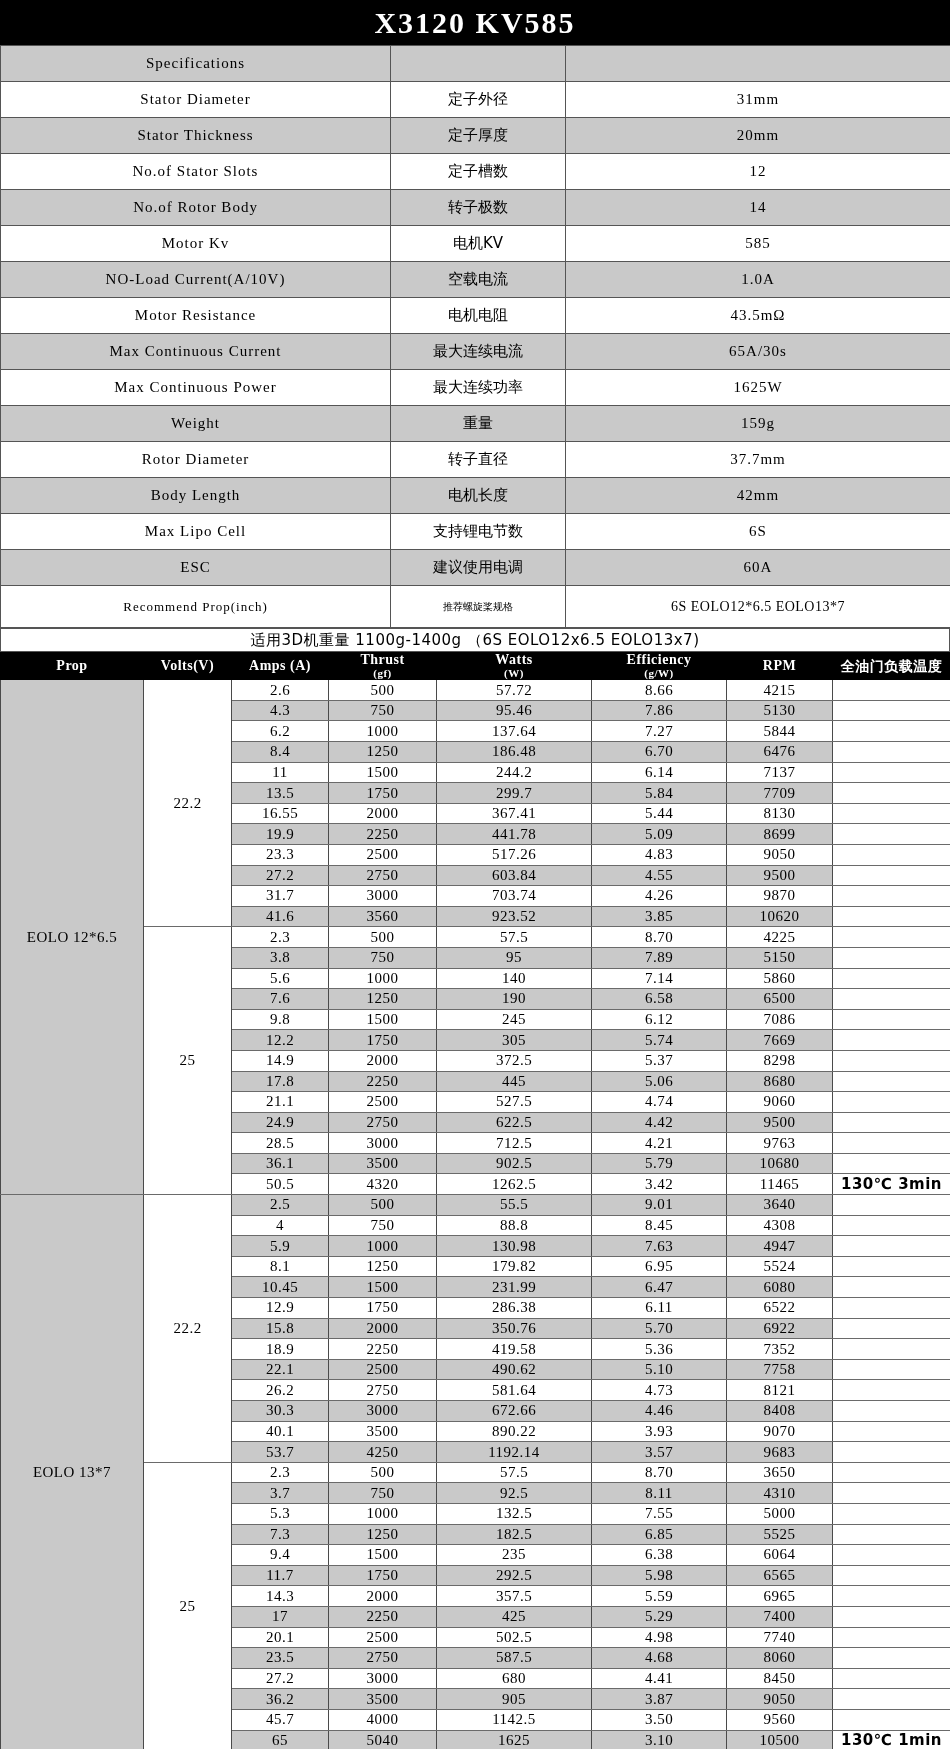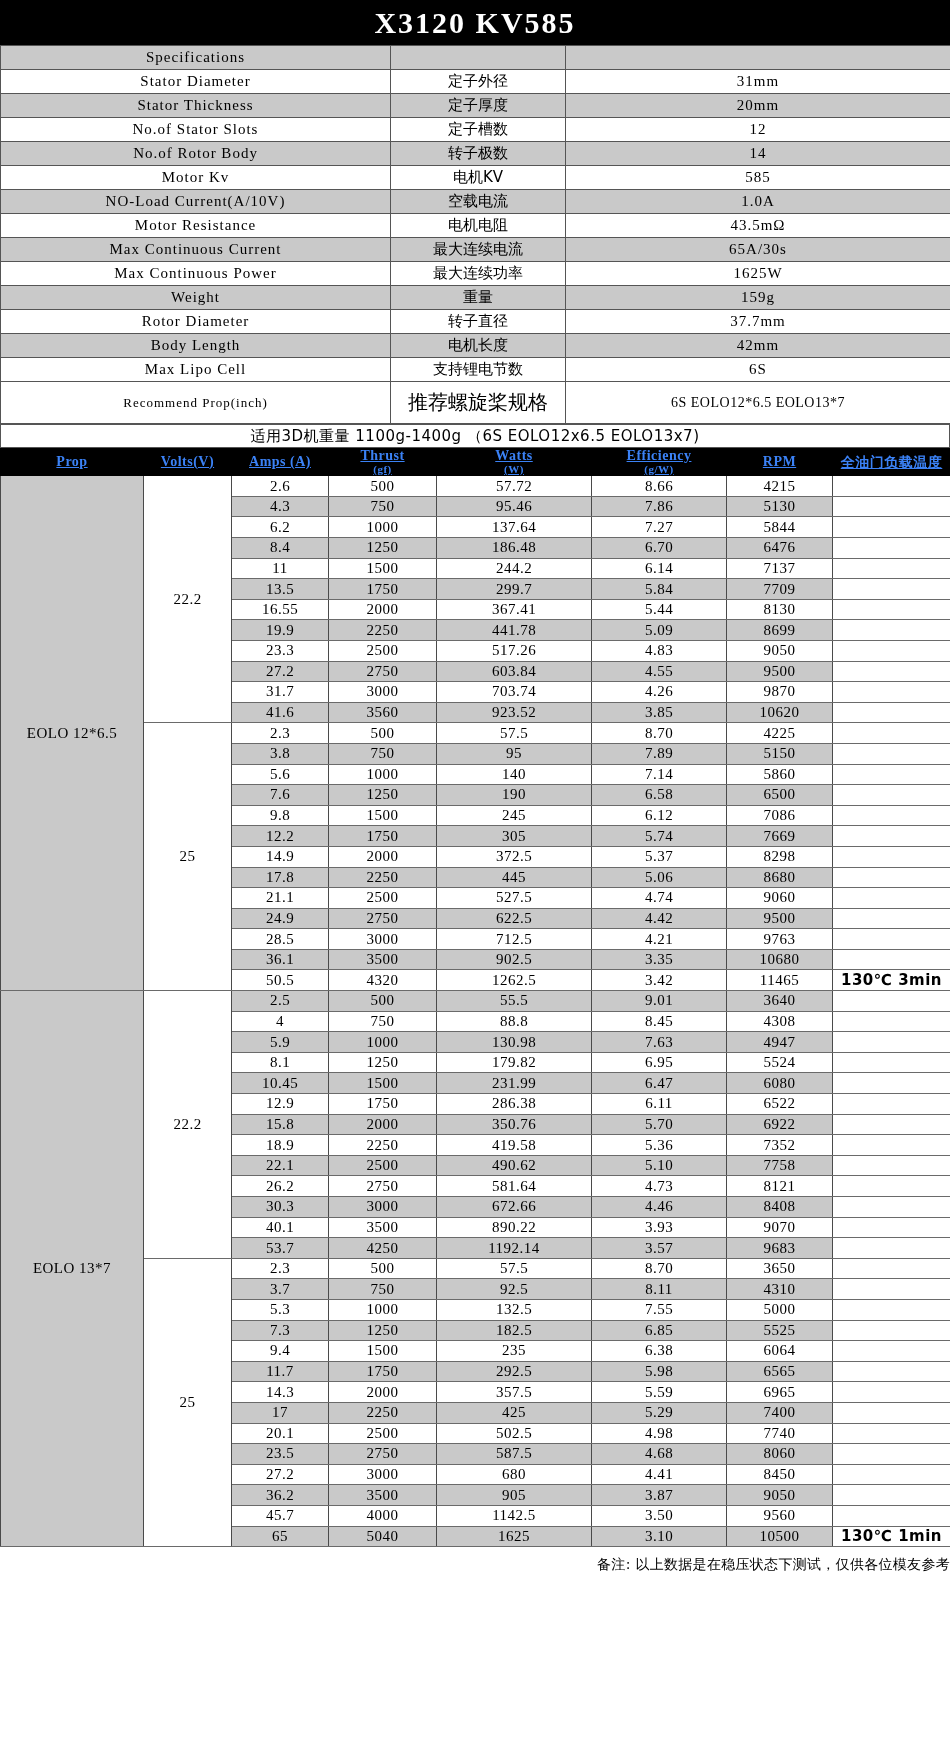--- a/index.html
+++ b/index.html
@@ -41,63 +41,62 @@
   td, th {
     border: 1px solid #555;
     padding: 0;
     text-align: center;
     vertical-align: middle;
     font-weight: normal;
   }
 
   
   .spec-table td {
-    height: 24px;
+    height: 36px;
     font-size: 15px;
     letter-spacing: 1px;
     font-family: "Liberation Serif", "DejaVu Serif", serif;
   }
   .spec-table tr.alt td { background: #c9c9c9; }
   .spec-table tr.plain td { background: #ffffff; }
   .spec-table td.c-en { width: 390px; }
   .spec-table td.c-cn {
     width: 175px;
     font-family: "DejaVu Sans", "Liberation Sans", sans-serif;
     font-size: 15px;
     letter-spacing: 0;
     margin-top: 28px;
   }
   .spec-table td.c-val { width: 385px; }
   .spec-table td.blank-cn, .spec-table td.blank-val { }
   .spec-row-tall td { height: 42px; font-size: 13px; }
-  .spec-row-tall td.c-cn { font-size: 20px; }
+  .spec-row-tall td.c-cn { font-size: 10px; }
   .spec-row-tall td.c-val { font-size: 14px; letter-spacing: 0.5px; }
 
   
   .banner-table td {
     height: 23px;
     font-size: 15px;
     letter-spacing: 0.5px;
     font-family: "DejaVu Sans", "Liberation Sans", sans-serif;
   }
   .banner-table tr.grey td { background: #c9c9c9; }
   .banner-table tr.white td { background: #ffffff; }
 
   
   .data-table { width: 950px; }
   .data-table thead th {
     background: #000;
-    color: #3b82f6;
+    color: #ffffff;
     height: 20px;
     font-size: 14px;
     font-weight: bold;
     border: 1px solid #000;
     line-height: 1.05;
     letter-spacing: 0.5px;
-    text-decoration: underline;
   }
   .data-table thead th .sub {
     display: block;
     font-size: 11px;
     font-weight: bold;
   }
   .data-table thead th.cn-head {
     font-family: "DejaVu Sans", "Liberation Sans", sans-serif;
     font-size: 14px;
   }
@@ -232,20 +231,25 @@
         </tr>
         <tr class="alt">
           <td class="c-en">Body Length</td>
           <td class="c-cn">电机长度</td>
           <td class="c-val">42mm</td>
         </tr>
         <tr class="plain">
           <td class="c-en">Max Lipo Cell</td>
           <td class="c-cn">支持锂电节数</td>
           <td class="c-val">6S</td>
+        </tr>
+        <tr class="alt">
+          <td class="c-en">ESC</td>
+          <td class="c-cn">建议使用电调</td>
+          <td class="c-val">60A</td>
         </tr>
         <tr class="plain spec-row-tall">
           <td class="c-en">Recommend Prop(inch)</td>
           <td class="c-cn">推荐螺旋桨规格</td>
           <td class="c-val">6S EOLO12*6.5 EOLO13*7</td>
         </tr>
       </tbody>
   </table>
 
   <table class="banner-table">
@@ -454,21 +458,21 @@
           <td class="d col-thrust">3000</td>
           <td class="d col-watts">712.5</td>
           <td class="d col-eff">4.21</td>
           <td class="d col-rpm">9763</td>
           <td class="temp-cell col-temp"></td>
         </tr>
         <tr class="shade">
           <td class="d col-amps">36.1</td>
           <td class="d col-thrust">3500</td>
           <td class="d col-watts">902.5</td>
-          <td class="d col-eff">3.35</td>
+          <td class="d col-eff">5.79</td>
           <td class="d col-rpm">10680</td>
           <td class="temp-cell col-temp"></td>
         </tr>
         <tr class="light">
           <td class="d col-amps">50.5</td>
           <td class="d col-thrust">4320</td>
           <td class="d col-watts">1262.5</td>
           <td class="d col-eff">3.42</td>
           <td class="d col-rpm">11465</td>
           <td class="temp-val col-temp">130℃ 3min</td>

